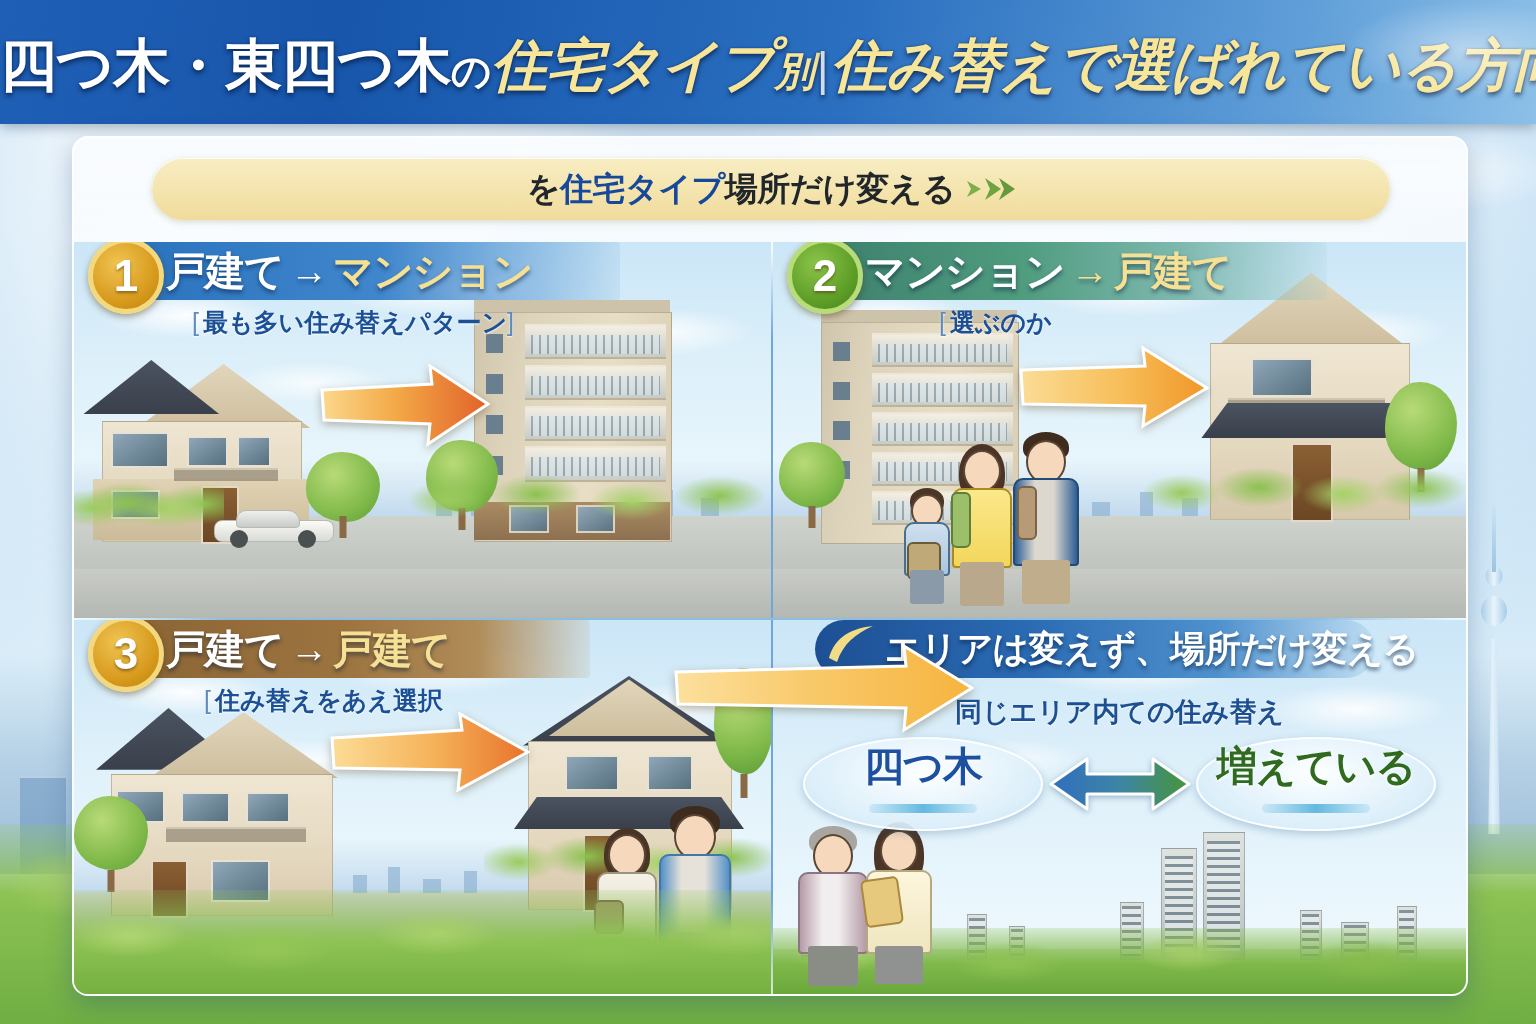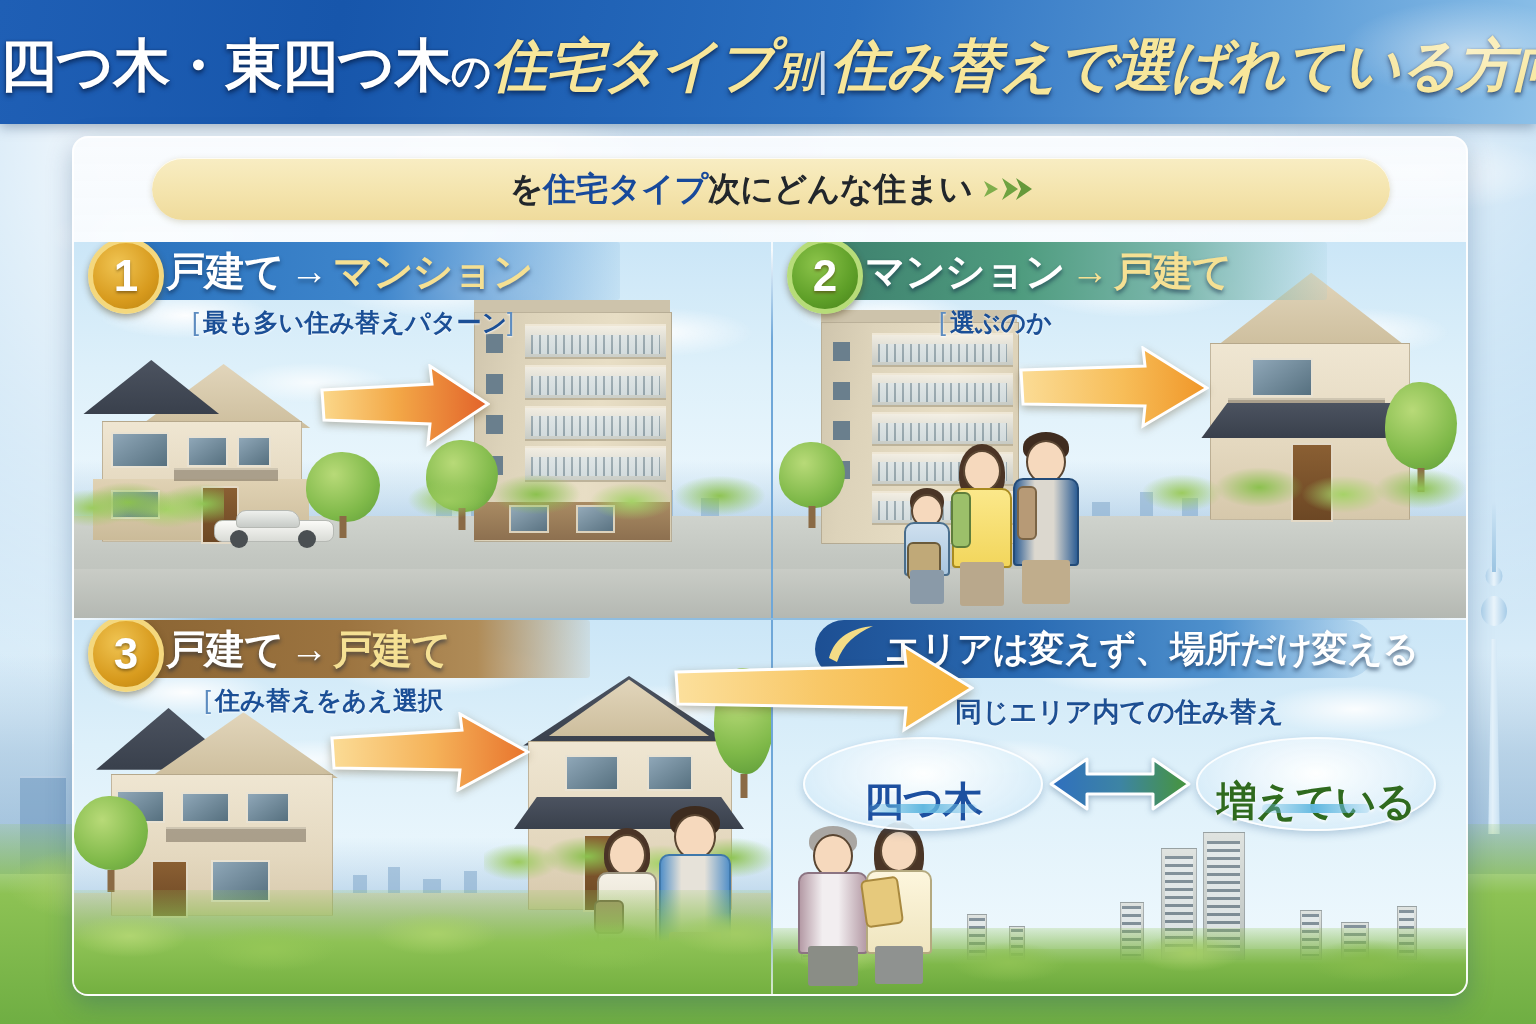--- a/index.html
+++ b/index.html
@@ -220,21 +220,21 @@
     text-shadow:0 3px 4px rgba(8,30,62,.6);}
   .p4cap{position:absolute;left:0;right:0;top:74px;text-align:center;
     font-size:27px;font-weight:bold;color:#1d4f93;text-shadow:0 1px 2px rgba(255,255,255,.9);}
 
   .areas{position:absolute;left:30px;top:118px;width:633px;height:92px;display:flex;align-items:center;justify-content:space-between;z-index:5;}
   .area-pill{
     width:236px;height:90px;border-radius:50%;
     background:radial-gradient(ellipse at 50% 38%, rgba(255,255,255,.95), rgba(222,240,250,.92) 62%, rgba(198,228,246,.9) 100%);
     border:2px solid rgba(255,255,255,.9);
     box-shadow:0 3px 9px rgba(40,90,140,.28);
-    display:flex;align-items:flex-end;justify-content:center;position:relative;
+    display:flex;align-items:flex-start;justify-content:center;position:relative;
   }
   .area-label{font-size:40px;font-weight:bold;letter-spacing:-1px;text-shadow:0 2px 3px rgba(255,255,255,.85);}
   .area-blue{color:#1d50a0;}
   .area-green{color:#2f6a1e;}
   .area-pill .underline{position:absolute;bottom:16px;left:50%;transform:translateX(-50%);width:108px;height:9px;border-radius:5px;
     background:linear-gradient(90deg,rgba(110,190,230,.2),#63b9e0,rgba(110,190,230,.2));}
   .biarrow{width:150px;display:flex;align-items:center;justify-content:center;}
   .biarrow svg{display:block;filter:drop-shadow(0 2px 3px rgba(30,70,110,.35));}
 
   
@@ -297,21 +297,21 @@
       <span class="t-w">四つ木・東四つ木</span><span class="t-w t-sm">の</span><span class="t-y">住宅タイプ</span><span class="t-y t-sm">別</span><span class="t-bar">|</span><span class="t-y">住み替えで選ばれている方向性</span>
     </div>
   </div>
 
   <div class="card">
 
     <div class="banner">
       <div class="banner-text">
           <span class="bt-dark">を</span>
           <span class="bt-blue">住宅タイプ</span>
-          <span class="bt-dark">次にどんな住まい</span>
+          <span class="bt-dark">場所だけ変える</span>
         <span class="chev">
           <svg width="50" height="26" viewBox="0 0 50 26">
             <path d="M2 5 L16 13 L2 21 L6 13 Z" fill="#7fae4c"></path>
             <path d="M20 2 L36 13 L20 24 L25 13 Z" fill="#6fa341"></path>
             <path d="M34 2 L50 13 L34 24 L39 13 Z" fill="#66993b"></path>
           </svg>
         </span>
       </div>
     </div>
 

